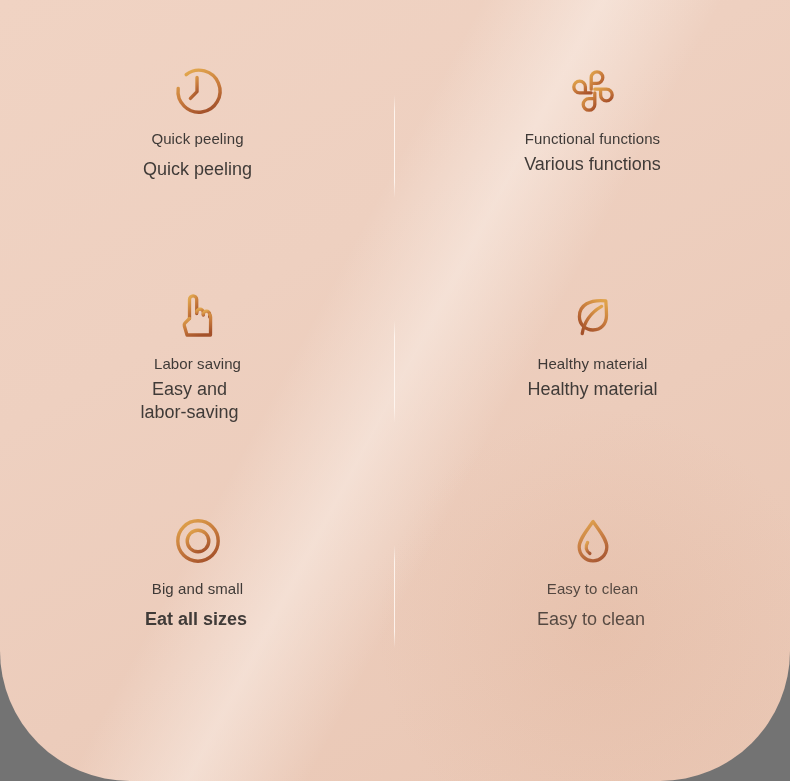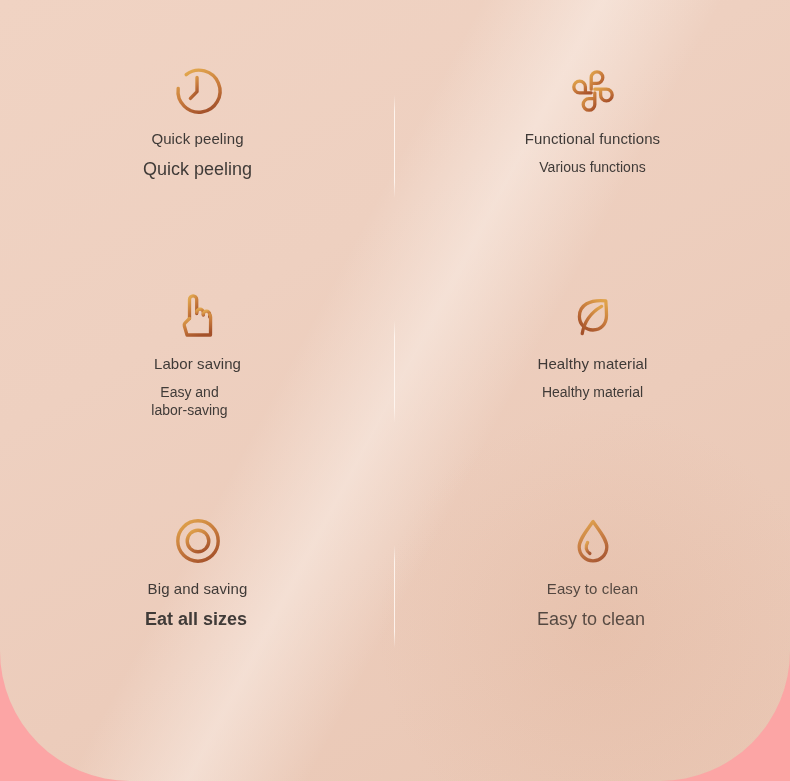--- a/index.html
+++ b/index.html
@@ -11,21 +11,21 @@
     height: 781px;
     overflow: hidden;
     background: #2b5540;
     font-family: "Liberation Sans", sans-serif;
   }
 
   #page {
     position: relative;
     width: 790px;
     height: 781px;
-    background: #fca5a5;
+    background: #737373;
   }
 
   
   #card {
     position: absolute;
     left: 0;
     top: 0;
     width: 790px;
     height: 781px;
     border-bottom-left-radius: 130px;
@@ -107,22 +107,22 @@
   }
   .label-sub {
     margin-top: 9px;
     font-size: 18px;
     color: #403b38;
     line-height: 1.28;
     text-align: center;
     white-space: pre-line;
   }
   .label-sub.medium {
-    font-size: 14px;
-    margin-top: 10px;
+    font-size: 18px;
+    margin-top: 4px;
   }
 
   
   .cell-0 .icon-wrap { margin-left: -1px; }
   .cell-1 .icon-wrap { margin-left: 1px; }
   .cell-2 .label-sub { margin-left: -16px; }
   .cell-4 .label-sub { margin-left: -3px; font-weight: bold; }
   .cell-5 .label-sub { margin-left: -3px; }
 </style>
 </head>
@@ -223,21 +223,21 @@
               <linearGradient id="gradRing" x1="0.2" y1="0" x2="0.8" y2="1">
                 <stop offset="0%" stop-color="#dfa14a"></stop>
                 <stop offset="50%" stop-color="#c5783c"></stop>
                 <stop offset="100%" stop-color="#a4512a"></stop>
               </linearGradient>
             </defs>
             <circle cx="28" cy="28" r="20.2" stroke="url(#gradRing)" stroke-width="3.4" fill="none"></circle>
             <circle cx="28" cy="28" r="10.8" stroke="url(#gradRing)" stroke-width="3.4" fill="none"></circle>
           </svg>
         </div>
-        <div class="label-main">Big and saving</div>
+        <div class="label-main">Big and small</div>
         <div class="label-sub">Eat all sizes</div>
       </div>
 
       <div class="cell cell-5">
         <div class="icon-wrap">
           <svg width="54" height="56" viewBox="0 0 54 56" fill="none">
             <defs>
               <linearGradient id="gradDrop" x1="0.3" y1="0" x2="0.7" y2="1">
                 <stop offset="0%" stop-color="#dfa14a"></stop>
                 <stop offset="50%" stop-color="#c5783c"></stop>

